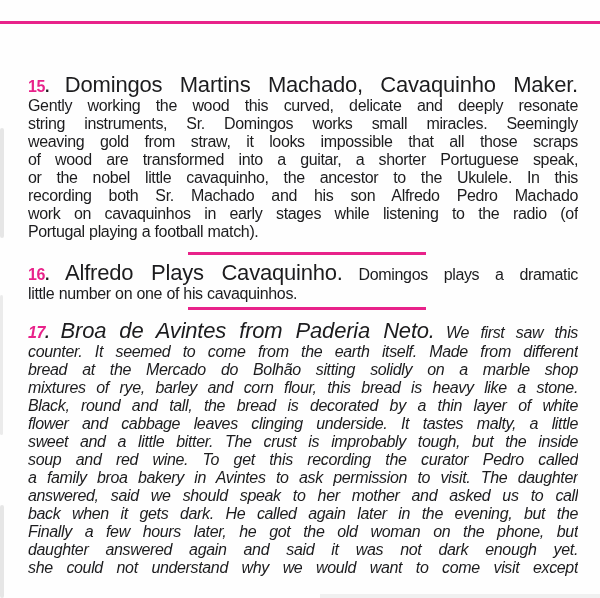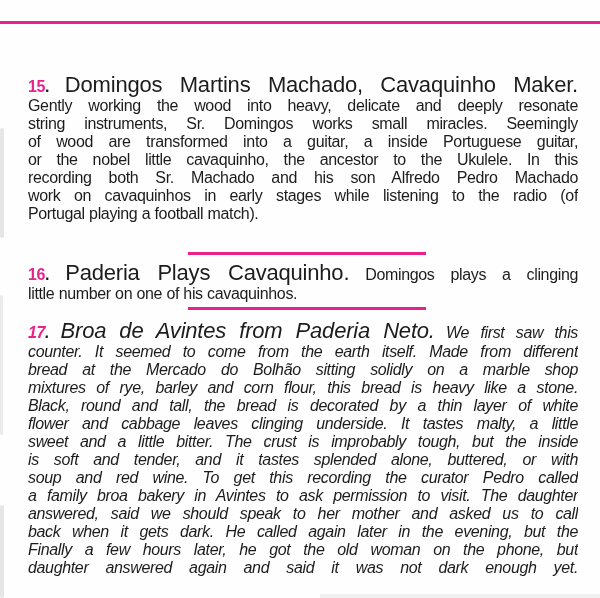--- a/index.html
+++ b/index.html
@@ -43,61 +43,62 @@
 
 <div class="page">
 
   <div class="rule-top"></div>
 
   <section id="s15">
     <div class="line head-line">
       <span class="num">15</span><span class="dot">.</span>
       <span class="title">Domingos Martins Machado, Cavaquinho Maker.</span>
     </div>
-    <div class="line">Gently working the wood into heavy, delicate and deeply resonate</div>
+    <div class="line">Gently working the wood this curved, delicate and deeply resonate</div>
     <div class="line">string instruments, Sr. Domingos works small miracles. Seemingly</div>
-    <div class="line">of wood are transformed into a guitar, a inside Portuguese guitar,</div>
+    <div class="line">weaving gold from straw, it looks impossible that all those scraps</div>
+    <div class="line">of wood are transformed into a guitar, a shorter Portuguese speak,</div>
     <div class="line">or the nobel little cavaquinho, the ancestor to the Ukulele. In this</div>
     <div class="line">recording both Sr. Machado and his son Alfredo Pedro Machado</div>
     <div class="line">work on cavaquinhos in early stages while listening to the radio (of</div>
     <div class="line last">Portugal playing a football match).</div>
   </section>
 
   <div class="divider" id="div1"></div>
 
   <section id="s16">
     <div class="line head-line">
       <span class="num">16</span><span class="dot">.</span>
-      <span class="title">Paderia Plays Cavaquinho.</span>
-      <span class="lead">Domingos plays a clinging</span>
+      <span class="title">Alfredo Plays Cavaquinho.</span>
+      <span class="lead">Domingos plays a dramatic</span>
     </div>
     <div class="line last">little number on one of his cavaquinhos.</div>
   </section>
 
   <div class="divider" id="div2"></div>
 
   <section id="s17">
     <div class="line head-line">
       <span class="num">17</span><span class="dot">.</span>
       <span class="title">Broa de Avintes from Paderia Neto.</span>
       <span class="lead">We first saw this</span>
     </div>
     <div class="line">counter. It seemed to come from the earth itself. Made from different</div>
     <div class="line">bread at the Mercado do Bolhão sitting solidly on a marble shop</div>
     <div class="line">mixtures of rye, barley and corn flour, this bread is heavy like a stone.</div>
     <div class="line">Black, round and tall, the bread is decorated by a thin layer of white</div>
     <div class="line">flower and cabbage leaves clinging underside. It tastes malty, a little</div>
     <div class="line">sweet and a little bitter. The crust is improbably tough, but the inside</div>
-    <div class="line">is soft and tender, and it tastes splended alone, buttered, or with</div>
     <div class="line">soup and red wine. To get this recording the curator Pedro called</div>
     <div class="line">a family broa bakery in Avintes to ask permission to visit. The daughter</div>
     <div class="line">answered, said we should speak to her mother and asked us to call</div>
     <div class="line">back when it gets dark. He called again later in the evening, but the</div>
     <div class="line">Finally a few hours later, he got the old woman on the phone, but</div>
     <div class="line">daughter answered again and said it was not dark enough yet.</div>
+    <div class="line">she could not understand why we would want to come visit except</div>
     <div class="line last clipped">to see an old woman bake bread. She gave in and told us to come</div>
   </section>
 
   <div class="smudge sm1"></div>
   <div class="smudge sm2"></div>
   <div class="smudge sm3"></div>
   <div class="smudge sm4"></div>
 
 </div>
 

